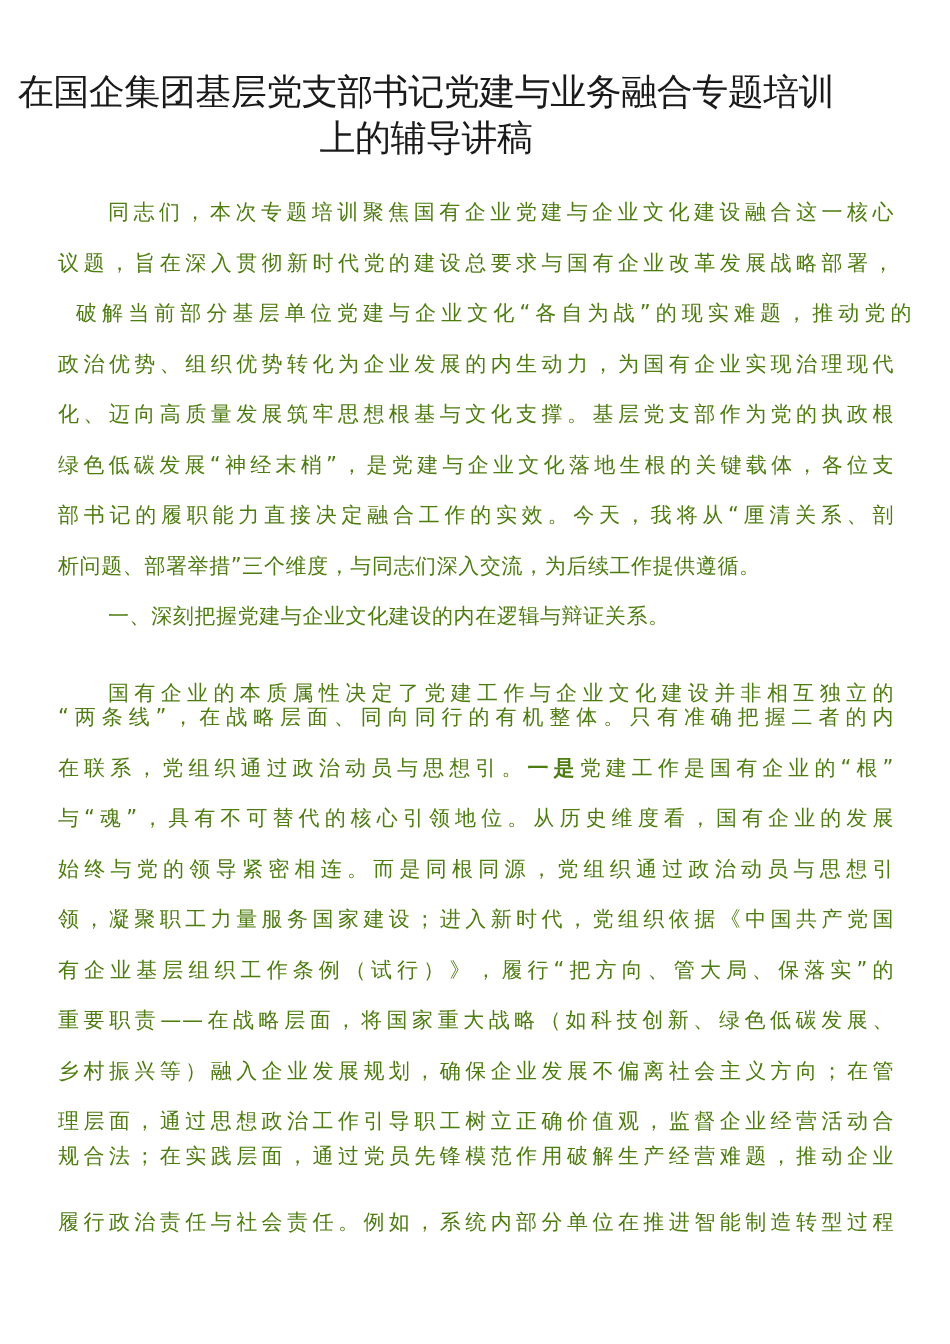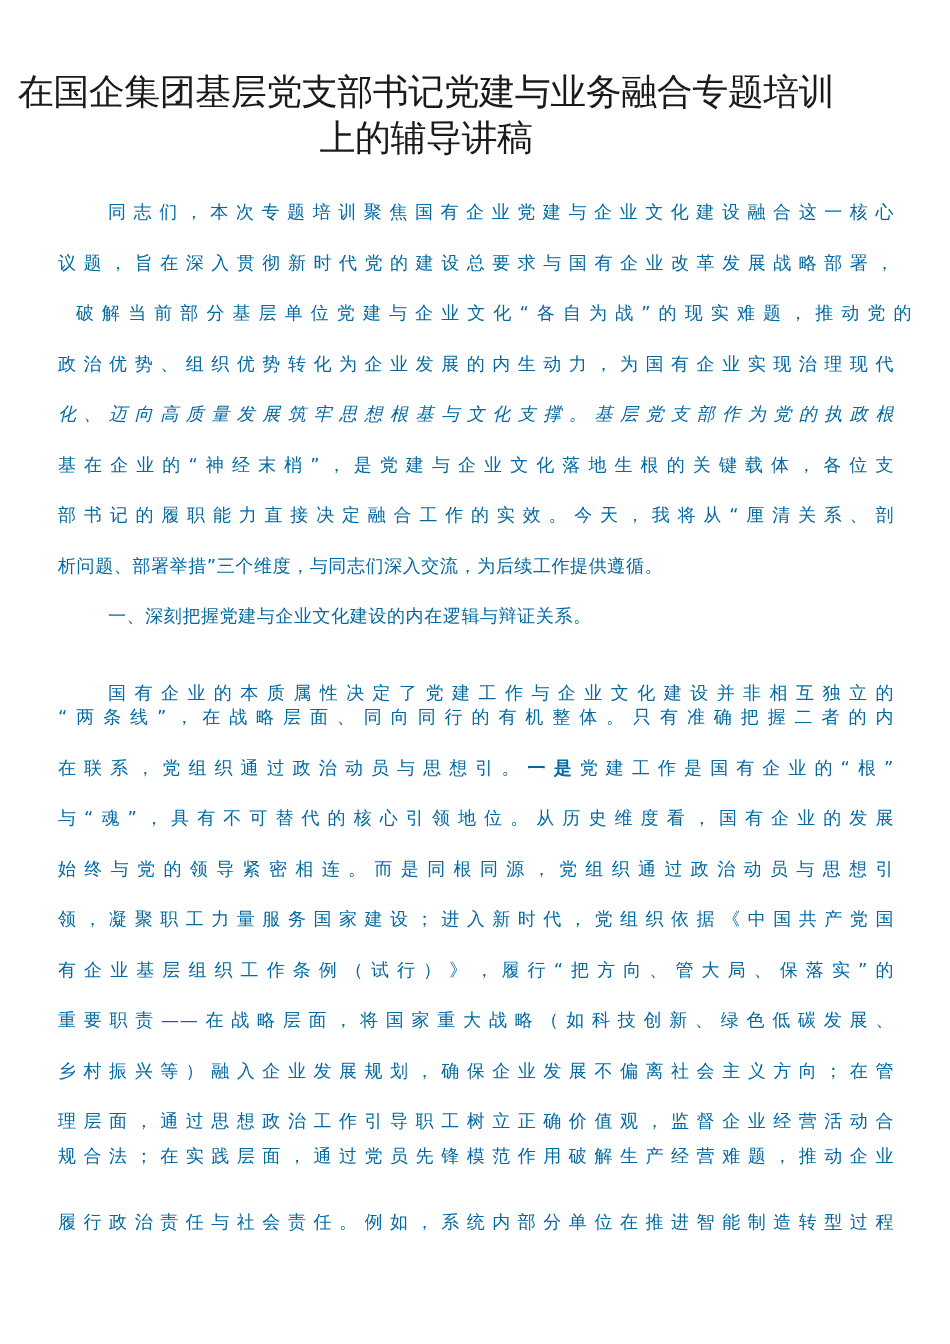--- a/index.html
+++ b/index.html
@@ -1,39 +1,39 @@
 <!DOCTYPE html>
 <html><head>
 <meta charset="utf-8">
 <style>
   html, body { margin: 0; padding: 0; background: #ffffff; }
   body { width: 950px; height: 1344px; position: relative; overflow: hidden;
          font-family: "DejaVu Sans", "Liberation Sans", sans-serif; color: #111; }
   .title { position: absolute; left: 0; width: 852px; text-align: center;
            font-size: 36px; line-height: 36px; color: #1a1a1a; letter-spacing: -0.5px; white-space: nowrap; }
-  .line { position: absolute; left: 58px; width: 836px; font-size: 18px; line-height: 30px;
-          white-space: nowrap; color: #0369a1; text-align: justify; text-align-last: justify; letter-spacing: 0.6px; }
+  .line { position: absolute; left: 58px; width: 836px; font-size: 21px; line-height: 30px;
+          white-space: nowrap; color: #4d7c0f; text-align: justify; text-align-last: justify; letter-spacing: 0.6px; }
   .line.last { text-align-last: left; }
   .line.indent { left: 108px; width: 786px; }
   b { font-weight: bold; }
 </style>
 </head>
 <body>
 
 <div>
   <div class="title" style="top:74px;">在国企集团基层党支部书记党建与业务融合专题培训</div>
   <div class="title" style="top:120px;">上的辅导讲稿</div>
 
   <div>
     <div class="line indent" style="top:197px;">同志们，本次专题培训聚焦国有企业党建与企业文化建设融合这一核心</div>
     <div class="line" style="top:248px;">议题，旨在深入贯彻新时代党的建设总要求与国有企业改革发展战略部署，</div>
     <div class="line" style="top:298px;margin-left:18px;">破解当前部分基层单位党建与企业文化“各自为战”的现实难题，推动党的</div>
     <div class="line" style="top:349px;">政治优势、组织优势转化为企业发展的内生动力，为国有企业实现治理现代</div>
-    <div class="line" style="top:399px;font-style:italic;">化、迈向高质量发展筑牢思想根基与文化支撑。基层党支部作为党的执政根</div>
-    <div class="line" style="top:450px;">基在企业的“神经末梢”，是党建与企业文化落地生根的关键载体，各位支</div>
+    <div class="line" style="top:399px;">化、迈向高质量发展筑牢思想根基与文化支撑。基层党支部作为党的执政根</div>
+    <div class="line" style="top:450px;">绿色低碳发展“神经末梢”，是党建与企业文化落地生根的关键载体，各位支</div>
     <div class="line" style="top:500px;">部书记的履职能力直接决定融合工作的实效。今天，我将从“厘清关系、剖</div>
     <div class="line last" style="top:551px;">析问题、部署举措”三个维度，与同志们深入交流，为后续工作提供遵循。</div>
 
     <div class="line indent last" style="top:601px;">一、深刻把握党建与企业文化建设的内在逻辑与辩证关系。</div>
 
     <div class="line indent" style="top:678px;">国有企业的本质属性决定了党建工作与企业文化建设并非相互独立的</div>
     <div class="line" style="top:702px;">“两条线”，在战略层面、同向同行的有机整体。只有准确把握二者的内</div>
     <div class="line" style="top:753px;"><span>在联系，党组织通过政治动员与思想引。</span><b>一是</b><span>党建工作是国有企业的“根”</span></div>
     <div class="line" style="top:803px;">与“魂”，具有不可替代的核心引领地位。从历史维度看，国有企业的发展</div>
     <div class="line" style="top:854px;">始终与党的领导紧密相连。而是同根同源，党组织通过政治动员与思想引</div>

